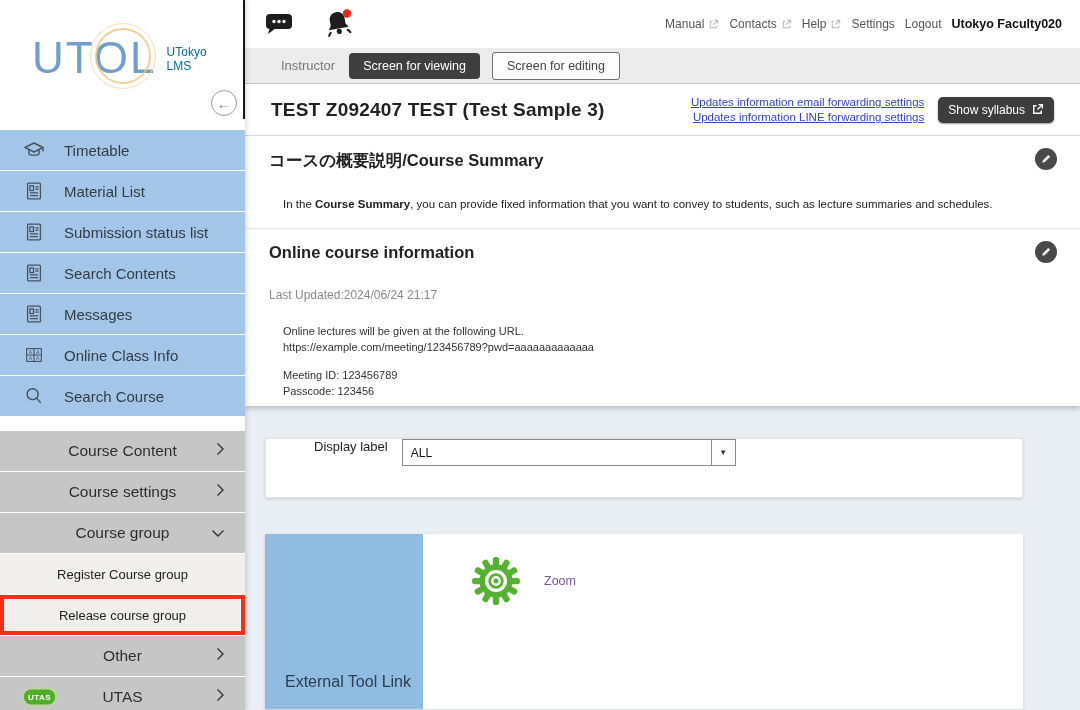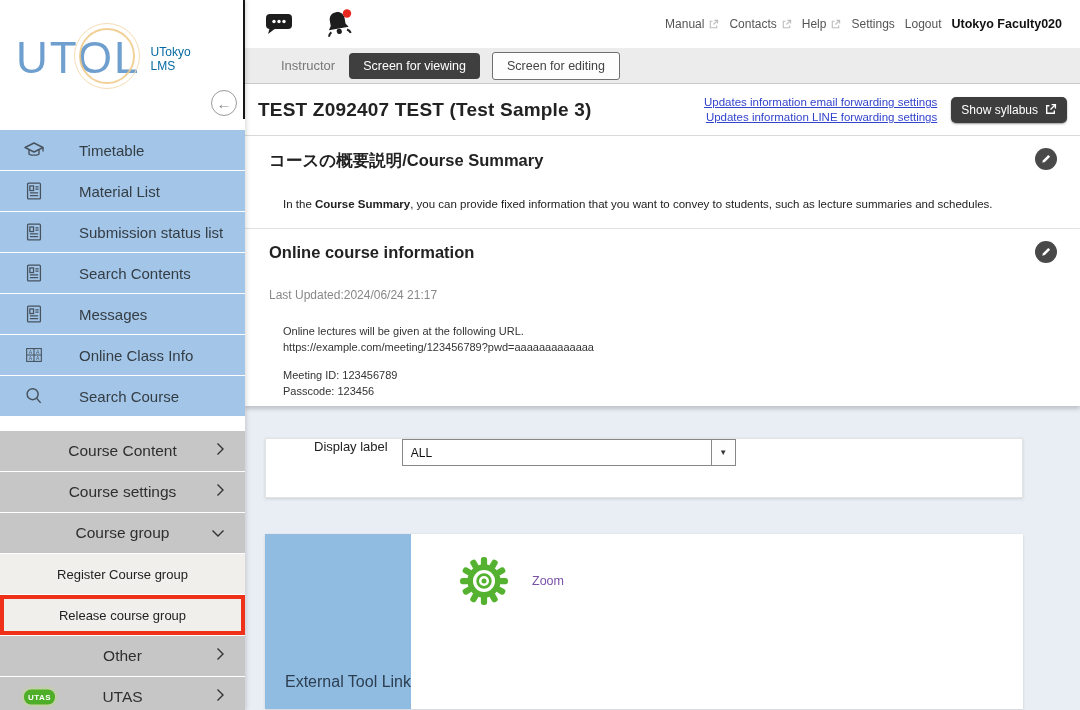--- a/index.html
+++ b/index.html
@@ -3,27 +3,27 @@
 <meta charset="utf-8">
 <style>
   * { margin:0; padding:0; box-sizing:border-box; }
   html,body { width:1080px; height:710px; overflow:hidden; background:#fff;
     font-family:"Liberation Sans", sans-serif; color:#333; }
   .app { position:relative; width:1080px; height:710px; display:flex; }
 
   
   .sidebar { width:245px; flex:0 0 245px; background:#fff; position:relative; box-shadow:2px 0 4px rgba(0,0,0,.12); z-index:5; }
   .logo-area { height:130px; position:relative; }
-  .logo-row { position:absolute; top:36px; left:16px; display:flex; align-items:center; gap:10px; }
+  .logo-row { position:absolute; top:36px; left:32px; display:flex; align-items:center; gap:10px; }
   .logo-main { font-size:44px; letter-spacing:2px; color:#6f9fce; font-weight:400; position:relative; line-height:1; }
   .logo-o-ring { position:absolute; left:63px; top:-8px; width:56px; height:56px; border:2px solid #f0c987; border-radius:50%; opacity:.85; }
   .logo-o-ring2 { position:absolute; left:58px; top:-13px; width:66px; height:66px; border:1px solid #f6ddb4; border-radius:50%; }
   .logo-sub { color:#0369a1; font-size:12px; line-height:1.15; padding-top:4px; }
   .collapse-btn { position:absolute; right:8px; top:90px; width:26px; height:26px; border:1.5px solid #9a9a9a; border-radius:50%; background:#fff; color:#8a8a8a; font-size:15px; display:flex; align-items:center; justify-content:center; cursor:pointer; }
-  .nav-item { height:40px; margin-bottom:1px; display:flex; align-items:center; padding-left:22px; gap:33px; cursor:pointer; }
+  .nav-item { height:40px; margin-bottom:1px; display:flex; align-items:center; padding-left:22px; gap:18px; cursor:pointer; }
   .nav-blue { background:#a3c6e8; }
   .nav-item .lbl { font-size:15px; color:#343c44; }
   .nav-icon { width:24px; height:24px; flex:0 0 24px; display:flex; align-items:center; justify-content:center; }
   .nav-gap { height:14px; }
   .nav-gray { background:#c6c6c6; justify-content:center; padding-left:0; position:relative; }
   .nav-gray .lbl { font-size:15.5px; color:#2f2f2f; }
   .nav-gray .chev { position:absolute; right:20px; top:50%; transform:translateY(-50%); }
   .nav-sub { background:#f1efeb; justify-content:center; padding-left:0; }
   .nav-sub .lbl { font-size:13px; color:#222; }
   .nav-sub.highlight { border:4px solid #ee3118; }
@@ -37,21 +37,21 @@
   .topbar-right { margin-left:auto; display:flex; align-items:center; gap:10px; font-size:12px; color:#555; }
   .top-link { display:flex; align-items:center; gap:4px; cursor:pointer; color:#555; }
   .username { font-weight:bold; color:#111; font-size:12.5px; }
   .icon-btn { background:none; border:none; cursor:pointer; margin-right:26px; position:relative; height:34px; display:flex; align-items:center; }
 
   .tabbar { height:36px; background:#ececec; border-bottom:1px solid #c9c9c9; display:flex; align-items:center; padding-left:36px; gap:12px; }
   .role-label { font-size:13px; color:#777; margin-right:2px; }
   .btn-dark { background:#3f3f3f; color:#fff; font-size:12.5px; border:none; border-radius:4px; padding:6px 14px; cursor:pointer; }
   .btn-outline { background:#fdfdfd; color:#444; font-size:12.5px; border:1px solid #6f6f6f; border-radius:3px; padding:6px 14px; cursor:pointer; }
 
-  .titlebar { height:52px; background:#fff; border-bottom:1px solid #d9d9d9; display:flex; align-items:center; padding:0 13px; }
+  .titlebar { height:52px; background:#fff; border-bottom:1px solid #d9d9d9; display:flex; align-items:center; padding:0 26px; }
   .course-title { font-size:19px; font-weight:bold; color:#222; letter-spacing:.2px; }
   .title-right { margin-left:auto; display:flex; align-items:center; gap:14px; }
   .fw-links { display:flex; flex-direction:column; gap:3px; align-items:flex-end; }
   .fw-link { font-size:11.5px; color:#3344cc; text-decoration:underline; cursor:pointer; white-space:nowrap; }
   .syllabus-btn { background:#3d3d3d; color:#fff; font-size:12px; border:none; border-radius:5px; padding:6px 10px; display:flex; align-items:center; gap:6px; cursor:pointer; box-shadow:0 1px 2px rgba(0,0,0,.4); }
 
   .section { background:#fff; position:relative; padding:14px 24px 0 24px; }
   .section.summary { height:93px; border-bottom:1px solid #e4e4e4; }
   .section.online { height:177px; box-shadow:0 3px 4px rgba(0,0,0,.18); }
   .section h2 { font-size:16.5px; font-weight:bold; color:#222; }
@@ -63,21 +63,21 @@
 
   .lower { flex:1; padding:32px 0 0 20px; }
   .card { width:758px; background:#fff; border:1px solid #e3e3e3; box-shadow:0 1px 3px rgba(0,0,0,.12); }
   .filter-card { height:60px; display:flex; align-items:flex-start; padding-left:48px; gap:14px; }
   .filter-label { font-size:13px; color:#222; }
   .select { width:334px; height:27px; border:1px solid #888; background:#fff; display:flex; align-items:center; cursor:pointer; }
   .select .val { flex:1; font-size:12px; padding-left:8px; color:#111; }
   .select .arrow-seg { width:24px; height:100%; border-left:1px solid #888; display:flex; align-items:center; justify-content:center; font-size:8px; color:#333; background:#fdfdfd; }
 
   .tool-row { margin-top:36px; width:758px; height:175px; display:flex; box-shadow:0 1px 3px rgba(0,0,0,.12); }
-  .tool-side { width:146px; background:#90bce2; padding:0 0 18px 20px; display:flex; align-items:flex-end; }
+  .tool-side { width:158px; background:#90bce2; padding:0 0 18px 20px; display:flex; align-items:flex-end; }
   .tool-side .lbl { font-size:16px; color:#2c3e50; }
   .tool-body { flex:1; background:#fff; position:relative; }
   .gear-wrap { position:absolute; left:48px; top:22px; }
   .zoom-link { position:absolute; left:121px; top:40px; font-size:12.5px; color:#7a52a8; cursor:pointer; }
   .bold { font-weight:bold; }
 </style>
 </head>
 <body>
 
 <div class="app">

